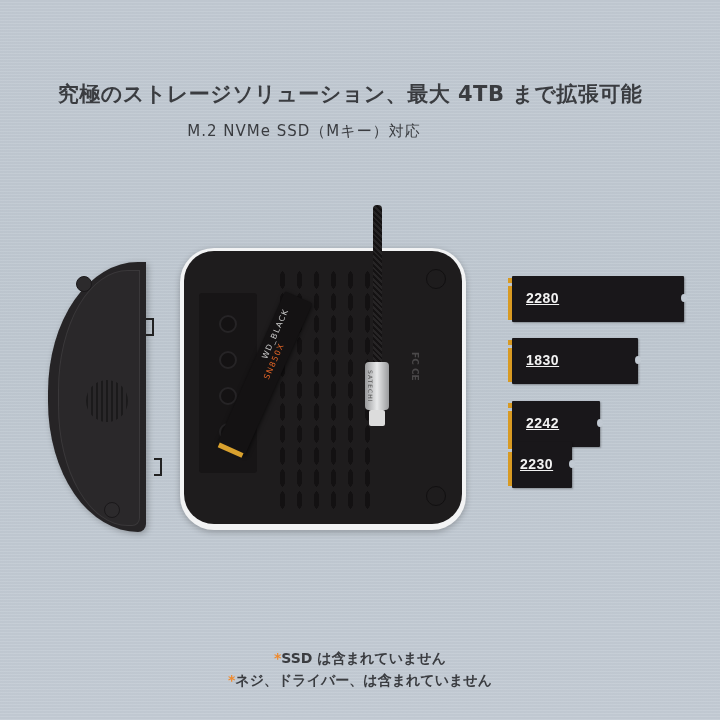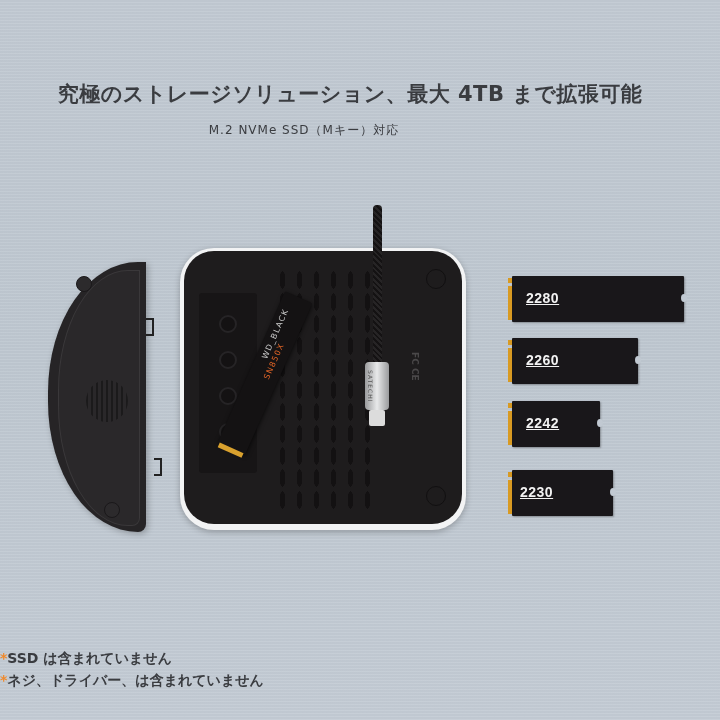--- a/index.html
+++ b/index.html
@@ -11,24 +11,24 @@
   .bgtex {
     position:absolute; inset:0;
     background: repeating-linear-gradient(0deg, rgba(255,255,255,0.05) 0 1px, rgba(0,0,0,0.02) 1px 3px);
   }
   .title {
     position:absolute; top:80px; left:0; width:700px; text-align:center;
     font-size:21px; font-weight:bold; color:#3a3c40; letter-spacing:0.5px;
   }
   .subtitle {
     position:absolute; top:122px; left:0; width:608px; text-align:center;
-    font-size:12px; color:#3a3c40; letter-spacing:1px;
+    font-size:15px; color:#3a3c40; letter-spacing:1px;
   }
   .note {
-    position:absolute; left:0; width:720px; text-align:left;
+    position:absolute; left:0; width:720px; text-align:center;
     font-size:14px; font-weight:bold; color:#3a3c40;
   }
   .note .star { color:#f08a2c; }
   .note1 { top:650px; }
   .note2 { top:672px; }
 
   
   .cover {
     position:absolute; left:48px; top:262px; width:98px; height:270px;
     background:#262426; border-radius:90px 0 8px 90px / 130px 0 8px 130px;
@@ -158,29 +158,29 @@
 <div class="card" style="left:512px;top:276px;width:172px;">
   <div class="gold-top"></div>
   <div class="gold"></div>
   <div class="notch"></div>
   <span class="lbl">2280</span>
 </div>
 <div class="card" style="left:512px;top:338px;width:126px;">
   <div class="gold-top"></div>
   <div class="gold"></div>
   <div class="notch"></div>
-  <span class="lbl">2260</span>
+  <span class="lbl">1830</span>
 </div>
 <div class="card" style="left:512px;top:401px;width:88px;">
   <div class="gold-top"></div>
   <div class="gold"></div>
   <div class="notch"></div>
   <span class="lbl">2242</span>
 </div>
-<div class="card" style="left:512px;top:470px;width:60px;padding-left:41px;">
+<div class="card" style="left:512px;top:442px;width:60px;">
   <div class="gold-top"></div>
   <div class="gold"></div>
   <div class="notch"></div>
   <span class="lbl" style="left:8px;">2230</span>
 </div>
 
 <div class="note note1">
   <span class="star">*</span><span>SSD は含まれていません</span>
 </div>
 <div class="note note2">

